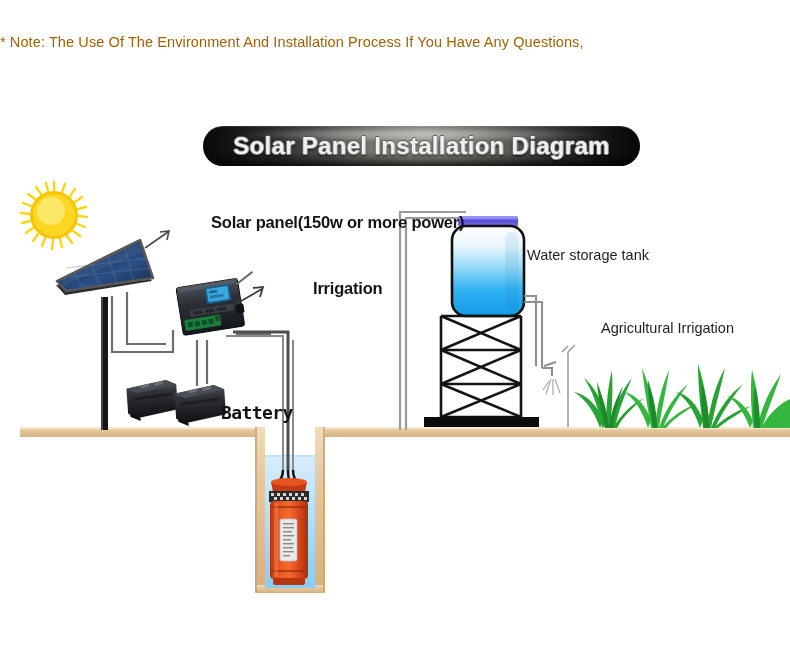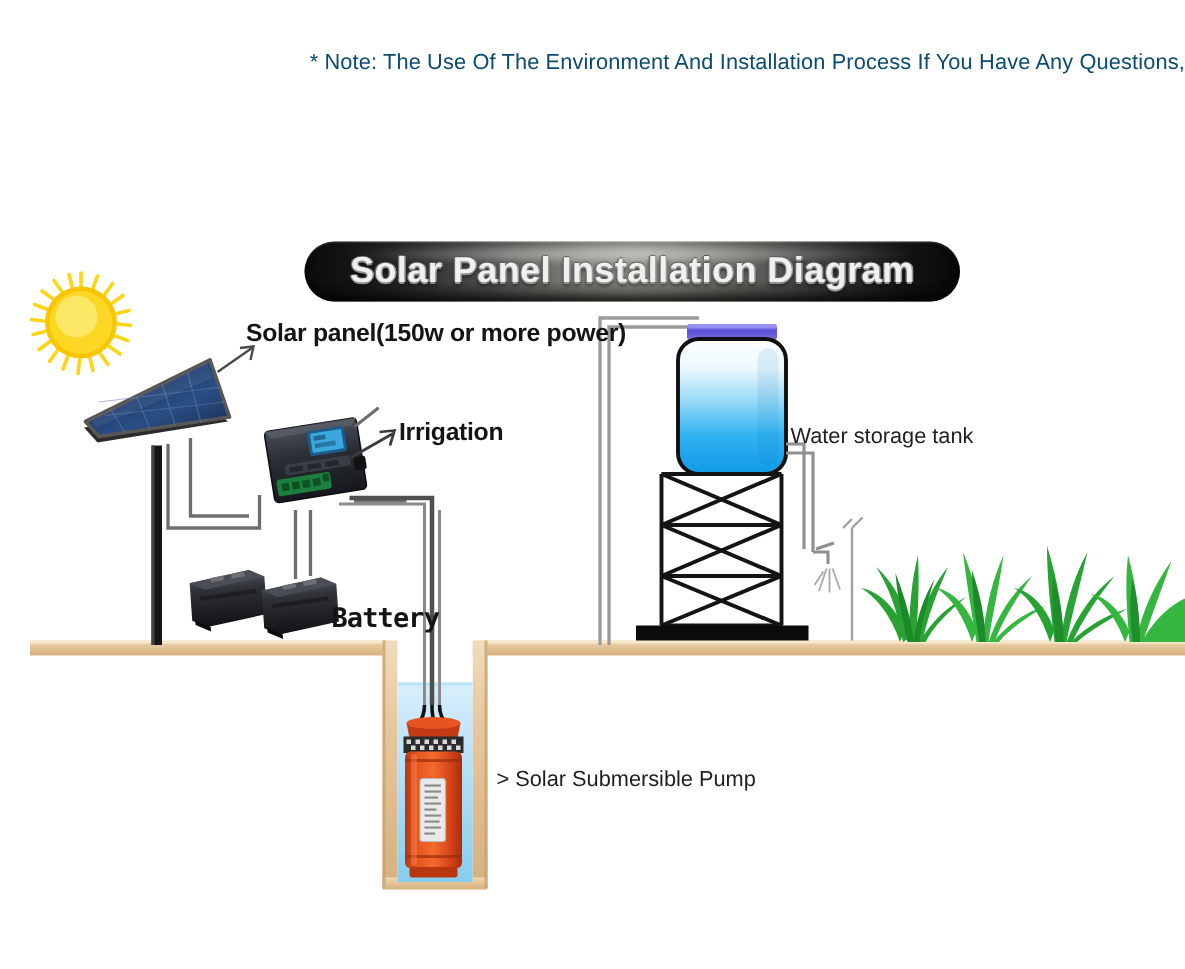--- a/index.html
+++ b/index.html
@@ -18,22 +18,22 @@
     background: #ffffff;
     overflow: hidden;
   }
 
   
   #note {
     position: absolute;
     left: 0;
     top: 32px;
     width: 790px;
-    text-align: right;
-    color: #0c4a6e;
+    text-align: left;
+    color: #a16207;
     font-size: 14.5px;
     line-height: 20px;
     letter-spacing: 0.1px;
   }
   #note .line2 { display: block; }
 
   
   #title-banner {
     position: absolute;
     left: 203px;
@@ -43,21 +43,20 @@
     border-radius: 20px;
     background:
       linear-gradient(90deg,
         #0b0b0b 0%, #131313 6%, #262626 14%,
         #4a4a48 26%, #6d6c66 36%, #84837b 44%,
         #8e8d84 50%, #85847c 56%, #6e6d66 64%,
         #4d4c4a 74%, #2a2a2a 84%, #141414 92%, #070707 100%);
     box-shadow: inset 0 1px 0 rgba(255,255,255,.12),
                 inset 0 -3px 6px rgba(0,0,0,.55);
     overflow: hidden;
-    margin-top: 35px;
   }
   #title-banner::before {
     content: "";
     position: absolute;
     left: 6%;
     right: 6%;
     top: 4px;
     height: 9px;
     border-radius: 50%;
     background: linear-gradient(90deg, rgba(255,255,255,0) 0%, rgba(255,255,255,.30) 30%, rgba(255,255,255,.42) 52%, rgba(255,255,255,.22) 74%, rgba(255,255,255,0) 100%);
@@ -90,29 +89,30 @@
   
   .lbl {
     position: absolute;
     color: #141414;
     white-space: nowrap;
   }
   .lbl.bold {
     font-weight: bold;
     font-size: 16.5px;
     letter-spacing: -0.2px;
+    margin-left: 47px;
   }
   .lbl.plain {
     font-size: 14.5px;
     color: #1f1f1f;
   }
   #lbl-panel   { left: 164px; top: 213px; }
   #lbl-ctrl    { left: 266px; top: 279px; }
   #lbl-battery { left: 221px; top: 402px; font-size: 18px; font-family: "DejaVu Sans Mono", monospace; font-weight: bold; letter-spacing: -0.6px; }
-  #lbl-tank    { left: 527px; top: 247px; margin-top: 36px; }
+  #lbl-tank    { left: 527px; top: 247px; }
   #lbl-irrig   { left: 601px; top: 320px; }
   #lbl-pump    { left: 331px; top: 512px; }
 
   
   #scene {
     position: absolute;
     left: 0; top: 0;
     width: 790px; height: 646px;
   }
 </style>
@@ -490,15 +490,15 @@
       <rect x="273" y="578" width="32" height="7" rx="2" fill="#b8360f"></rect>
 
       <rect x="274" y="503" width="4" height="74" fill="#ff9a63" opacity=".35"></rect>
     </g>
   </svg>
 
   <div class="lbl bold" id="lbl-panel">Solar panel(150w or more power)</div>
   <div class="lbl bold" id="lbl-ctrl">Irrigation</div>
   <div class="lbl" id="lbl-battery">Battery</div>
   <div class="lbl plain" id="lbl-tank">Water storage tank</div>
-  <div class="lbl plain" id="lbl-pump">&gt; Solar Submersible Pump</div>
+  <div class="lbl plain" id="lbl-irrig">Agricultural Irrigation</div>
 
 </div>
 
 </body></html>

